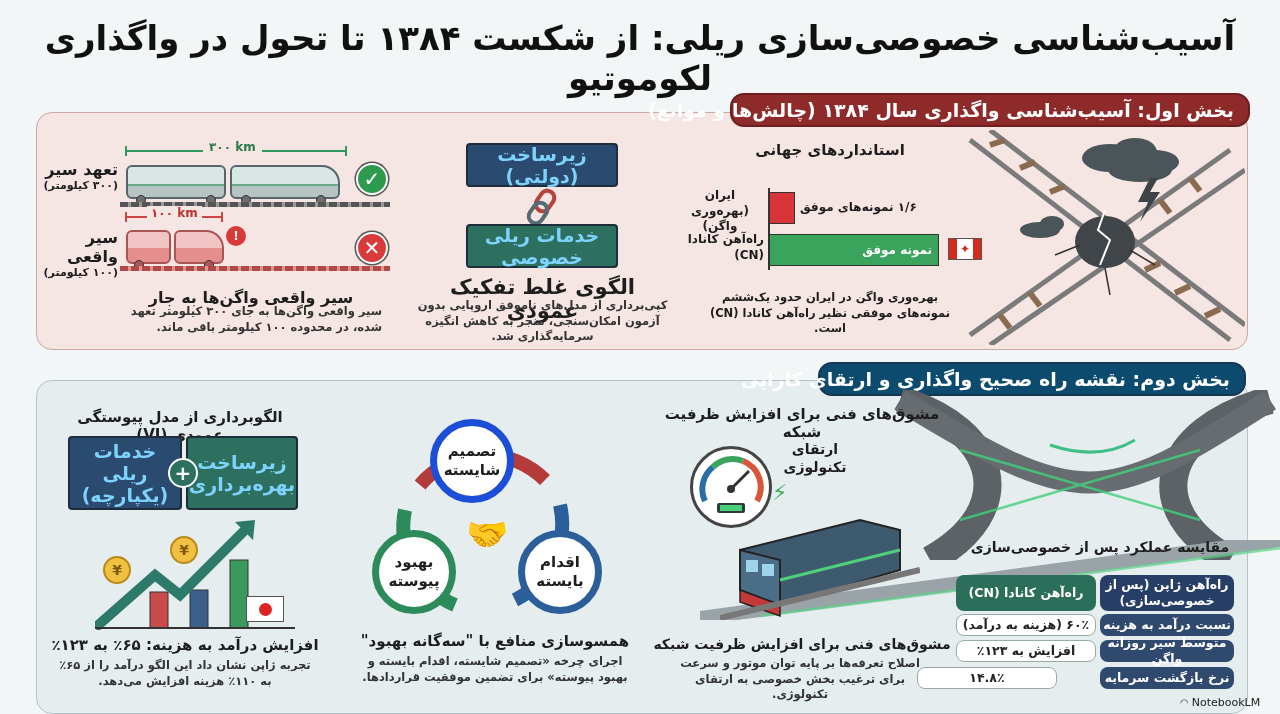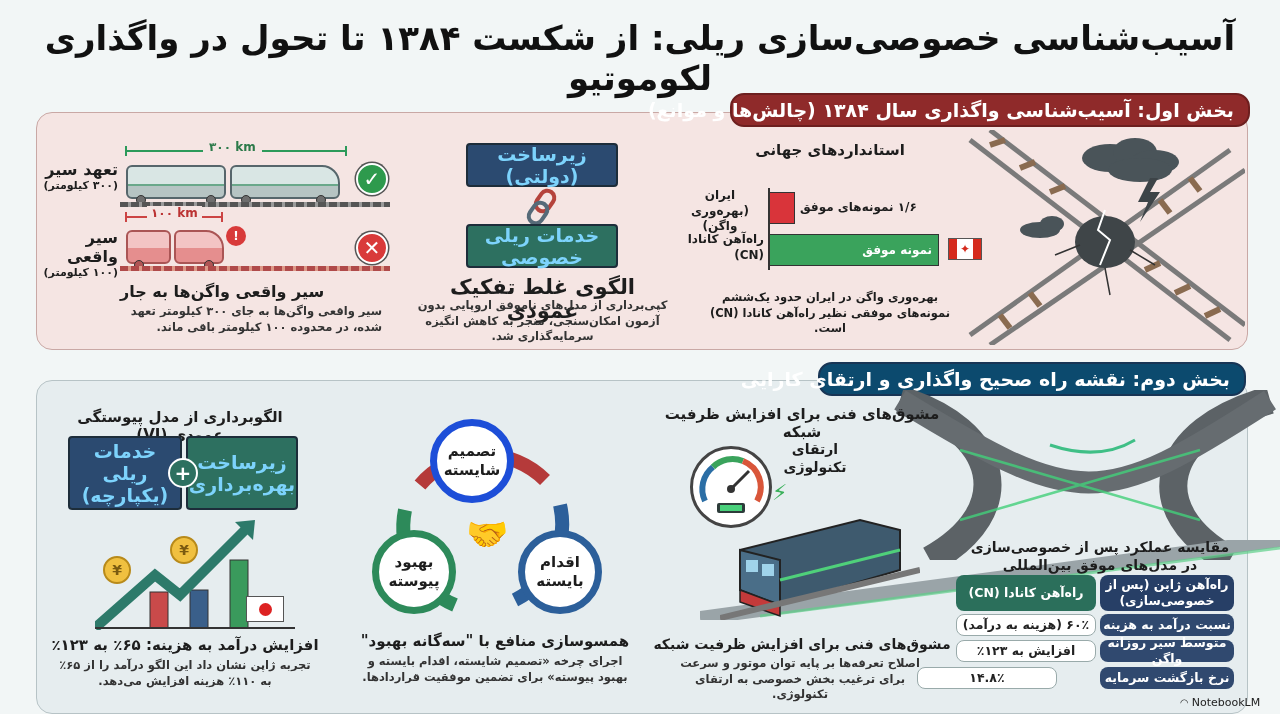--- a/index.html
+++ b/index.html
@@ -132,21 +132,21 @@
   <div class="wheel" style="position:absolute;left:8px;top:32px;background:#b05555"></div>
     <div class="wheel" style="position:absolute;left:78px;top:32px;background:#b05555"></div>
 </div>
 <div class="abs" style="left:226px;top:226px;width:20px;height:20px;border-radius:50%;background:#d83a3a;color:#fff;font-size:12px;font-weight:bold;display:flex;align-items:center;justify-content:center">!</div>
 <div class="abs track" style="left:120px;top:266px;width:270px;background:repeating-linear-gradient(90deg,#b04a4a 0 8px,#d98 8px 11px)"></div>
 <div class="abs icon-circle" style="left:356px;top:232px;background:#d93a3a">✕</div>
 <div class="abs rtl lbl" style="left:30px;top:228px;width:88px;text-align:right">
   <div style="font-size:16px">سیر واقعی</div>
   <div style="font-size:11px">(۱۰۰ کیلومتر)</div>
 </div>
-<div class="abs rtl lbl" style="left:120px;top:282px;width:262px;text-align:left;font-size:16px">سیر واقعی واگن‌ها به جار</div>
+<div class="abs rtl lbl" style="left:120px;top:288px;width:262px;text-align:center;font-size:16px">سیر واقعی واگن‌ها به جار</div>
 <div class="abs rtl small lbl" style="left:110px;top:304px;width:272px;text-align:right;color:#333">سیر واقعی واگن‌ها به جای ۳۰۰ کیلومتر تعهد شده، در محدوده ۱۰۰ کیلومتر باقی ماند.</div>
 
 <div class="abs panel2"></div>
 <div class="abs sec-head blue rtl">بخش دوم: نقشه راه صحیح واگذاری و ارتقای کارایی</div>
 
 <div class="abs" style="left:880px;top:390px;width:400px;height:170px">
   <svg width="400" height="170" viewBox="0 0 400 170">
     <path d="M20 10 C 120 40, 140 120, 50 170" stroke="#5c6266" stroke-width="28" fill="none"></path>
     <path d="M390 10 C 280 40, 260 120, 350 170" stroke="#5c6266" stroke-width="28" fill="none"></path>
     <path d="M20 10 C 200 120, 220 120, 390 10" stroke="#666c70" stroke-width="22" fill="none"></path>
@@ -184,21 +184,20 @@
     <path d="M60 70 L180 40" stroke="#4fd07a" stroke-width="3"></path>
     <polygon points="20,80 60,95 60,106 20,92" fill="#c43a3a" stroke="#222" stroke-width="1.5"></polygon>
     <path d="M0 108 L200 60" stroke="#777" stroke-width="6"></path>
   </svg>
 </div>
 <div class="abs rtl lbl" style="left:652px;top:636px;width:300px;text-align:center;font-size:14px">مشوق‌های فنی برای افزایش ظرفیت شبکه</div>
 <div class="abs rtl small lbl" style="left:670px;top:656px;width:260px;text-align:center;color:#333">اصلاح تعرفه‌ها بر پایه توان موتور و سرعت برای ترغیب بخش خصوصی به ارتقای تکنولوژی.</div>
 
 <div class="abs rtl lbl" style="left:960px;top:538px;width:280px;text-align:center;font-size:14px;line-height:1.3">
   <div>مقایسه عملکرد پس از خصوصی‌سازی</div>
-  <div>در مدل‌های موفق بین‌المللی</div>
 </div>
 <div class="abs tcell head-blue rtl" style="left:1100px;top:575px;width:134px;height:36px">راه‌آهن ژاپن (پس از خصوصی‌سازی)</div>
 <div class="abs tcell head-green rtl" style="left:956px;top:575px;width:140px;height:36px">راه‌آهن کانادا (CN)</div>
 
 <div class="abs tcell row-blue rtl" style="left:1100px;top:614px;width:134px;height:22px">نسبت درآمد به هزینه</div>
 <div class="abs tcell left rtl" style="left:956px;top:614px;width:140px;height:22px">۶۰٪ (هزینه به درآمد)</div>
 <div class="abs tcell row-blue rtl" style="left:1100px;top:640px;width:134px;height:22px">متوسط سیر روزانه واگن</div>
 <div class="abs tcell left rtl" style="left:956px;top:640px;width:140px;height:22px">افزایش به ۱۲۳٪</div>
 <div class="abs tcell row-blue rtl" style="left:1100px;top:667px;width:134px;height:22px">نرخ بازگشت سرمایه</div>
 <div class="abs tcell left rtl" style="left:917px;top:667px;width:140px;height:22px">۱۴.۸٪</div>

